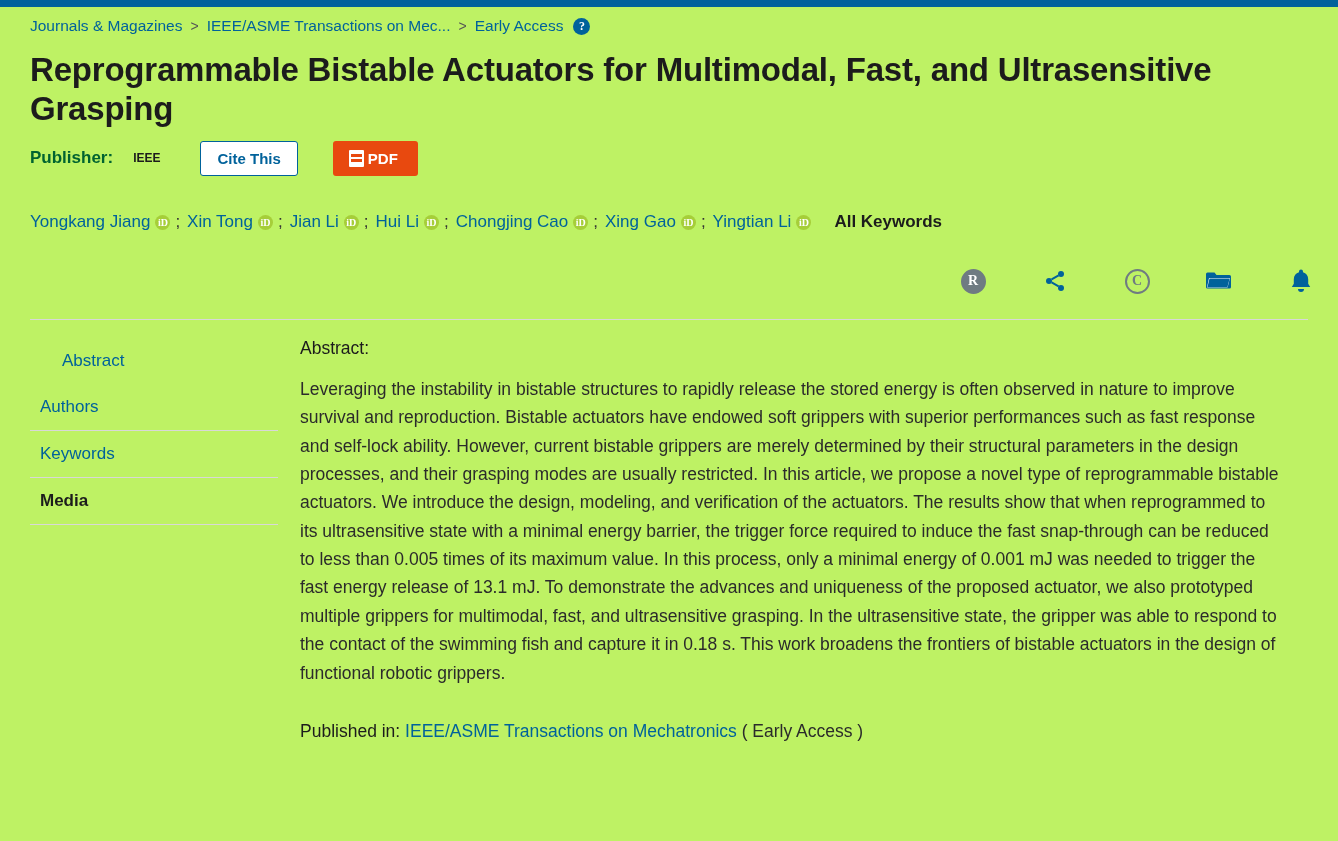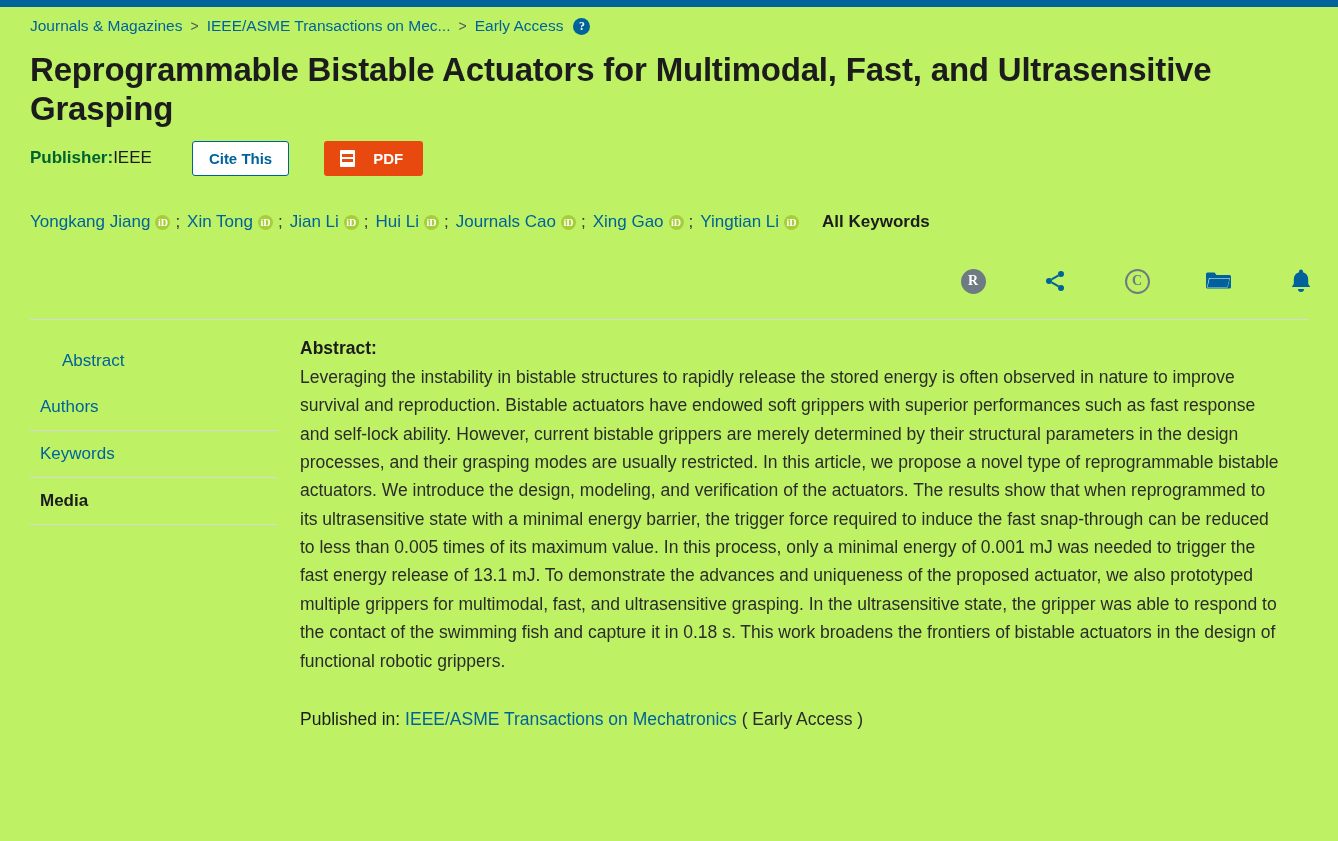--- a/index.html
+++ b/index.html
@@ -66,24 +66,24 @@
     align-items: center;
     margin: 12px 30px 0 30px;
     gap: 0;
   }
   .publisher-label {
     font-size: 17px;
     font-weight: bold;
     color: #006330;
   }
   .publisher-name {
-    font-size: 17px;
-    font-weight: normal;
-    color: #1c1c1c;
-    margin-left: 0;
+    font-size: 12px;
+    font-weight: bold;
+    color: #1c1c1c;
+    margin-left: 20px;
   }
   .cite-btn {
     margin-left: 40px;
     border: 1px solid #00629b;
     color: #00629b;
     background: #fff;
     font-size: 15px;
     font-weight: bold;
     padding: 8px 16px;
     border-radius: 3px;
@@ -95,21 +95,21 @@
     background: #e8490f;
     color: #fff;
     border: none;
     font-size: 15px;
     font-weight: bold;
     padding: 9px 20px 9px 16px;
     border-radius: 3px;
     cursor: pointer;
     display: inline-flex;
     align-items: center;
-    gap: 18px;
+    gap: 4px;
     font-family: "Liberation Sans", sans-serif;
   }
   .pdf-glyph {
     display: inline-block;
     width: 15px; height: 17px;
     background: #fff;
     position: relative;
     border-radius: 1px;
   }
   .pdf-glyph::after {
@@ -223,23 +223,23 @@
     color: #1c1c1c;
     font-weight: bold;
     padding-left: 10px;
   }
   .content {
     flex: 1;
     padding: 18px 28px 0 22px;
   }
   .abs-label {
     font-size: 17.5px;
-    font-weight: bold;
-    color: #1c1c1c;
-    margin-bottom: 4px;
+    font-weight: normal;
+    color: #1c1c1c;
+    margin-bottom: 16px;
   }
   .abs-text {
     font-size: 17.5px;
     line-height: 1.62;
     color: #2b2b2b;
     text-align: left;
   }
   .published {
     margin-top: 34px;
     font-size: 17.5px;
@@ -279,21 +279,21 @@
       <span class="pdf-glyph"></span>
       <span>PDF</span>
     </button>
   </div>
 
   <div class="authors">
     <span><a class="author-link">Yongkang Jiang</a><span class="orcid">iD</span><span class="semi">;</span></span>
     <span><a class="author-link">Xin Tong</a><span class="orcid">iD</span><span class="semi">;</span></span>
     <span><a class="author-link">Jian Li</a><span class="orcid">iD</span><span class="semi">;</span></span>
     <span><a class="author-link">Hui Li</a><span class="orcid">iD</span><span class="semi">;</span></span>
-    <span><a class="author-link">Journals Cao</a><span class="orcid">iD</span><span class="semi">;</span></span>
+    <span><a class="author-link">Chongjing Cao</a><span class="orcid">iD</span><span class="semi">;</span></span>
     <span><a class="author-link">Xing Gao</a><span class="orcid">iD</span><span class="semi">;</span></span>
     <span><a class="author-link">Yingtian Li</a><span class="orcid">iD</span></span>
     <span class="all-authors">All Keywords</span>
   </div>
 
   <div class="tool-row">
     <span class="tool-icon">
       <span class="circ filled">R</span>
     </span>
     <span class="tool-icon">

